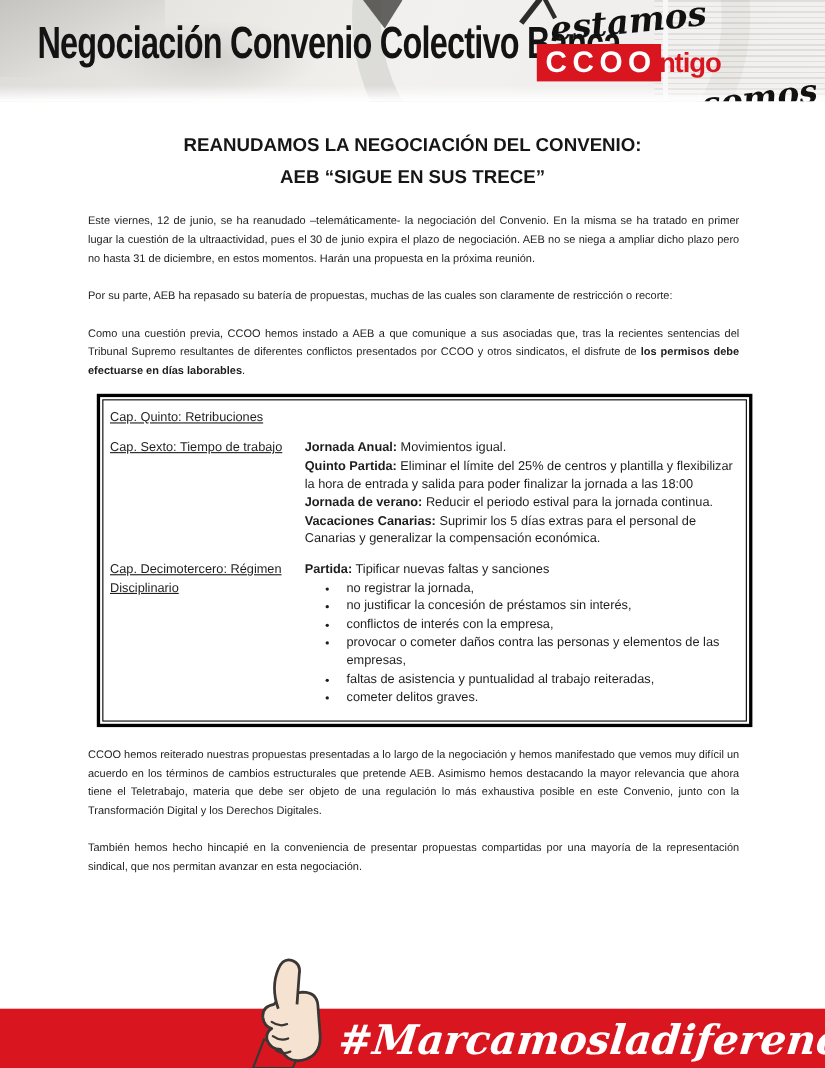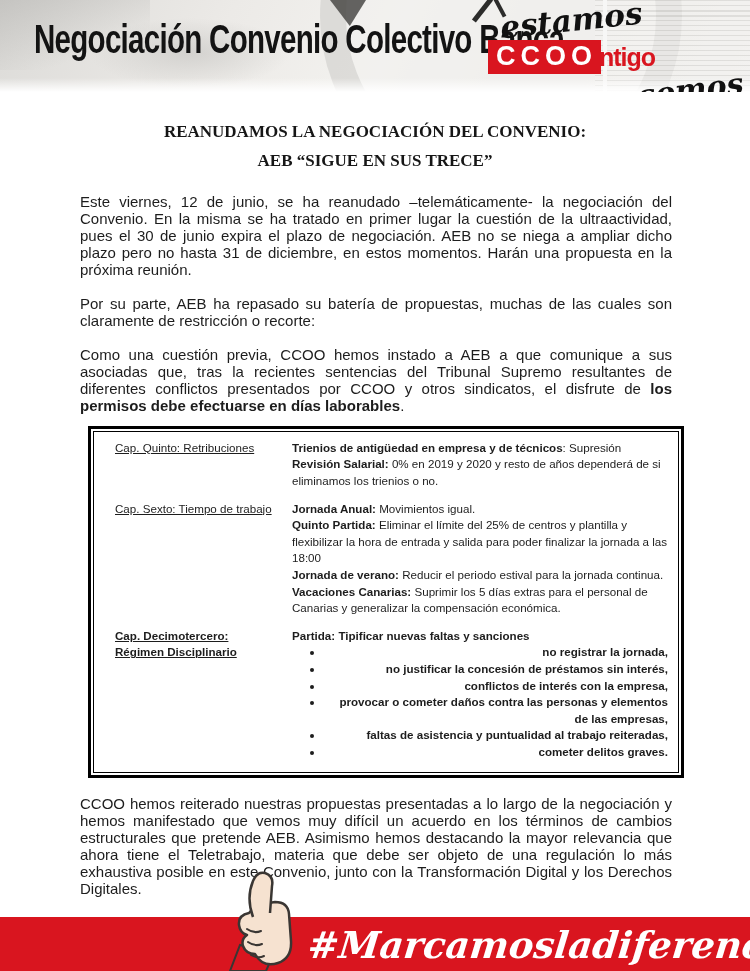--- a/index.html
+++ b/index.html
@@ -33,31 +33,31 @@
   .logo{position:absolute;right:4px;top:2px;width:258px;height:106px;z-index:4;}
   .logo-script{font-family:"DejaVu Serif",serif;font-style:italic;font-weight:bold;color:#111;}
   .logo-estamos{position:absolute;left:12px;top:0;font-size:31px;transform:rotate(-6deg);}
   .logo-row{position:absolute;left:0px;top:38px;white-space:nowrap;display:flex;align-items:center;}
   .ccoo-box{background:#d9151f;color:#ffffff;font-weight:800;font-size:27px;
     letter-spacing:5px;padding:3px 4px 4px 8px;line-height:1;}
   .ntigo{color:#d9151f;font-weight:800;font-size:25px;line-height:1;margin-left:-2px;letter-spacing:-1px;}
   .logo-somos{position:absolute;right:2px;top:70px;font-size:30px;transform:rotate(-7deg);}
   
   .doc-title{text-align:center;margin:26px 60px 0 60px;font-size:17px;font-weight:bold;
-    line-height:1.7;color:#161616;font-family:Liberation Serif, serif;}
-  .para{margin:17px 78px 0 80px;text-align:justify;font-size:15px;line-height:17px;}
+    line-height:1.7;color:#161616;}
+  .para{margin:17px 78px 0 80px;text-align:justify;font-size:10px;line-height:17px;}
   
   .tbl-outer{margin:12px 0 0 88px;width:586px;border:3px solid #000;padding:2px;background:#fff;}
-  .tbl-inner{border:1px solid #000;padding:8px 10px 10px 21px;}
+  .tbl-inner{border:1px solid #000;padding:8px 10px 10px 6px;}
   .tbl-row{display:grid;grid-template-columns:165px 1fr;column-gap:12px;margin-bottom:11px;
     font-size:11.6px;line-height:16.6px;}
-  .tbl-row:last-child{margin-bottom:2px;font-weight:bold;}
+  .tbl-row:last-child{margin-bottom:2px;}
   .chapter{text-decoration:underline;}
   .entries p{margin:0;}
-  .bullets{margin:0;padding-left:32px;list-style:disc;text-align:right;}
+  .bullets{margin:0;padding-left:32px;list-style:disc;}
   .bullets li{padding-left:6px;}
   
   .footer-band{position:absolute;left:0;bottom:0;width:750px;height:54px;background:#d9151f;}
   .hashtag{position:absolute;left:308px;bottom:4px;z-index:3;color:#ffffff;
     font-family:"DejaVu Serif",serif;font-style:italic;font-weight:bold;
     font-size:37px;transform:skewX(-6deg);white-space:nowrap;}
   .thumb{position:absolute;left:218px;bottom:0;z-index:2;}
 </style>
 </head>
 <body>
@@ -94,24 +94,20 @@
 
     <p class="para">Por su parte, AEB ha repasado su batería de propuestas, muchas de las cuales son claramente de restricción o recorte:</p>
 
     <p class="para"><span>Como una cuestión previa, CCOO hemos instado a AEB a que comunique a sus asociadas que, tras la recientes sentencias del Tribunal Supremo resultantes de diferentes conflictos presentados por CCOO y otros sindicatos, el disfrute de </span><strong>los permisos debe efectuarse en días laborables</strong><span>.</span></p>
 
     <section class="tbl-outer">
       <div class="tbl-inner">
 
         <div class="tbl-row">
           <div class="chapter">Cap. Quinto: Retribuciones</div>
-          <div class="entries">
-            <p><strong>Trienios de antigüedad en empresa y de técnicos</strong><span>: Supresión</span></p>
-            <p><strong>Revisión Salarial:</strong><span> 0% en 2019 y 2020 y resto de años dependerá de si eliminamos los trienios o no.</span></p>
-          </div>
         </div>
 
         <div class="tbl-row">
           <div class="chapter">Cap. Sexto: Tiempo de trabajo</div>
           <div class="entries">
             <p><strong>Jornada Anual:</strong><span> Movimientos igual.</span></p>
             <p><strong>Quinto Partida:</strong><span> Eliminar el límite del 25% de centros y plantilla y flexibilizar la hora de entrada y salida para poder finalizar la jornada a las 18:00</span></p>
             <p><strong>Jornada de verano:</strong><span> Reducir el periodo estival para la jornada continua.</span></p>
             <p><strong>Vacaciones Canarias:</strong><span> Suprimir los 5 días extras para el personal de Canarias y generalizar la compensación económica.</span></p>
           </div>

